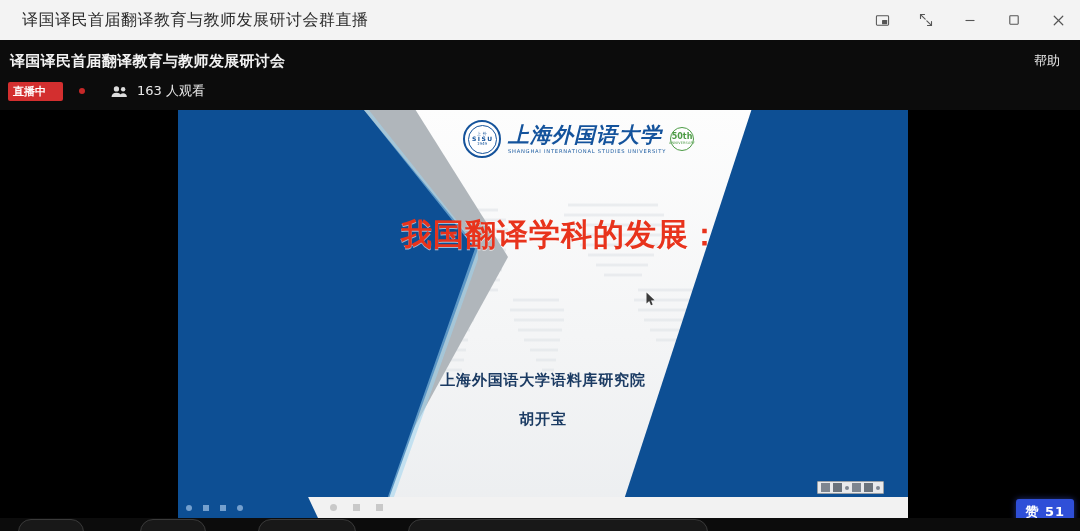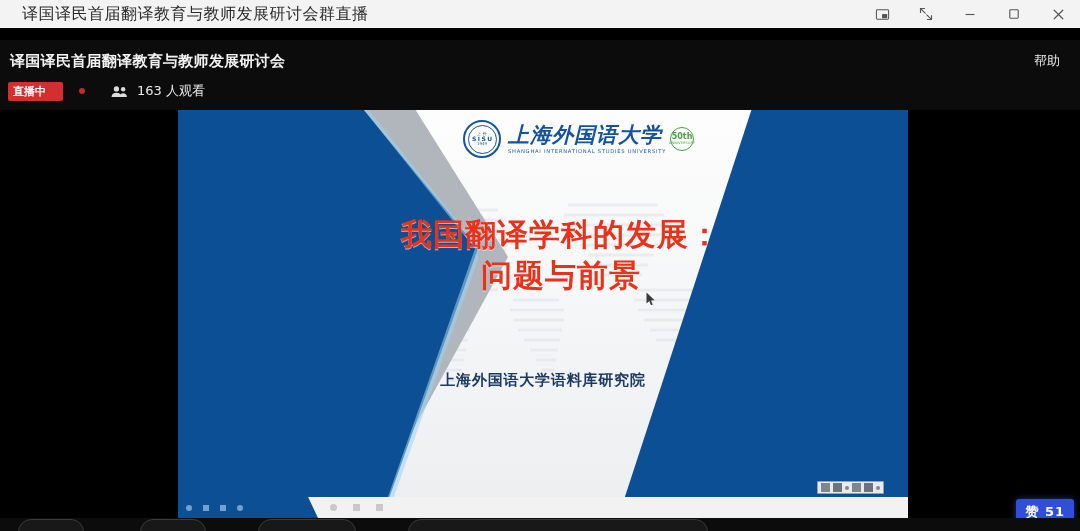--- a/index.html
+++ b/index.html
@@ -17,21 +17,21 @@
     width: 1080px;
     height: 531px;
     background: #000000;
     overflow: hidden;
   }
 
   
   .titlebar {
     position: absolute;
     left: 0; top: 0;
-    width: 1080px; height: 28px;
+    width: 1080px; height: 40px;
     background: #f3f3f3;
     display: flex;
     align-items: center;
   }
   .titlebar-text {
     margin-left: 22px;
     font-size: 16px;
     color: #2b2b2b;
     letter-spacing: .5px;
     white-space: nowrap;
@@ -481,23 +481,23 @@
         <div class="logo-en">SHANGHAI INTERNATIONAL STUDIES UNIVERSITY</div>
       </div>
       <div class="logo-anniv">
         <div class="anniv-num">50th</div>
         <div class="anniv-sub">ANNIVERSARY</div>
       </div>
     </div>
 
     <div class="slide-title">
       <div>我国翻译学科的发展：</div>
-      <div>问题与前景</div>
     </div>
     <div class="slide-org">上海外国语大学语料库研究院</div>
+    <div class="slide-author">胡开宝</div>
 
     <svg class="cursor" viewBox="0 0 10 14" fill="#3a3a3a">
       <path d="M0.5 0.5L0.5 11.5L3.2 8.9L5.0 13.2L6.7 12.4L5.0 8.4L8.6 8.3Z"></path>
     </svg>
 
     <div class="ppt-toolbar">
       <span class="ppt-tb-item"></span>
       <span class="ppt-tb-item sq"></span>
       <span class="ppt-tb-item dot"></span>
       <span class="ppt-tb-item"></span>

